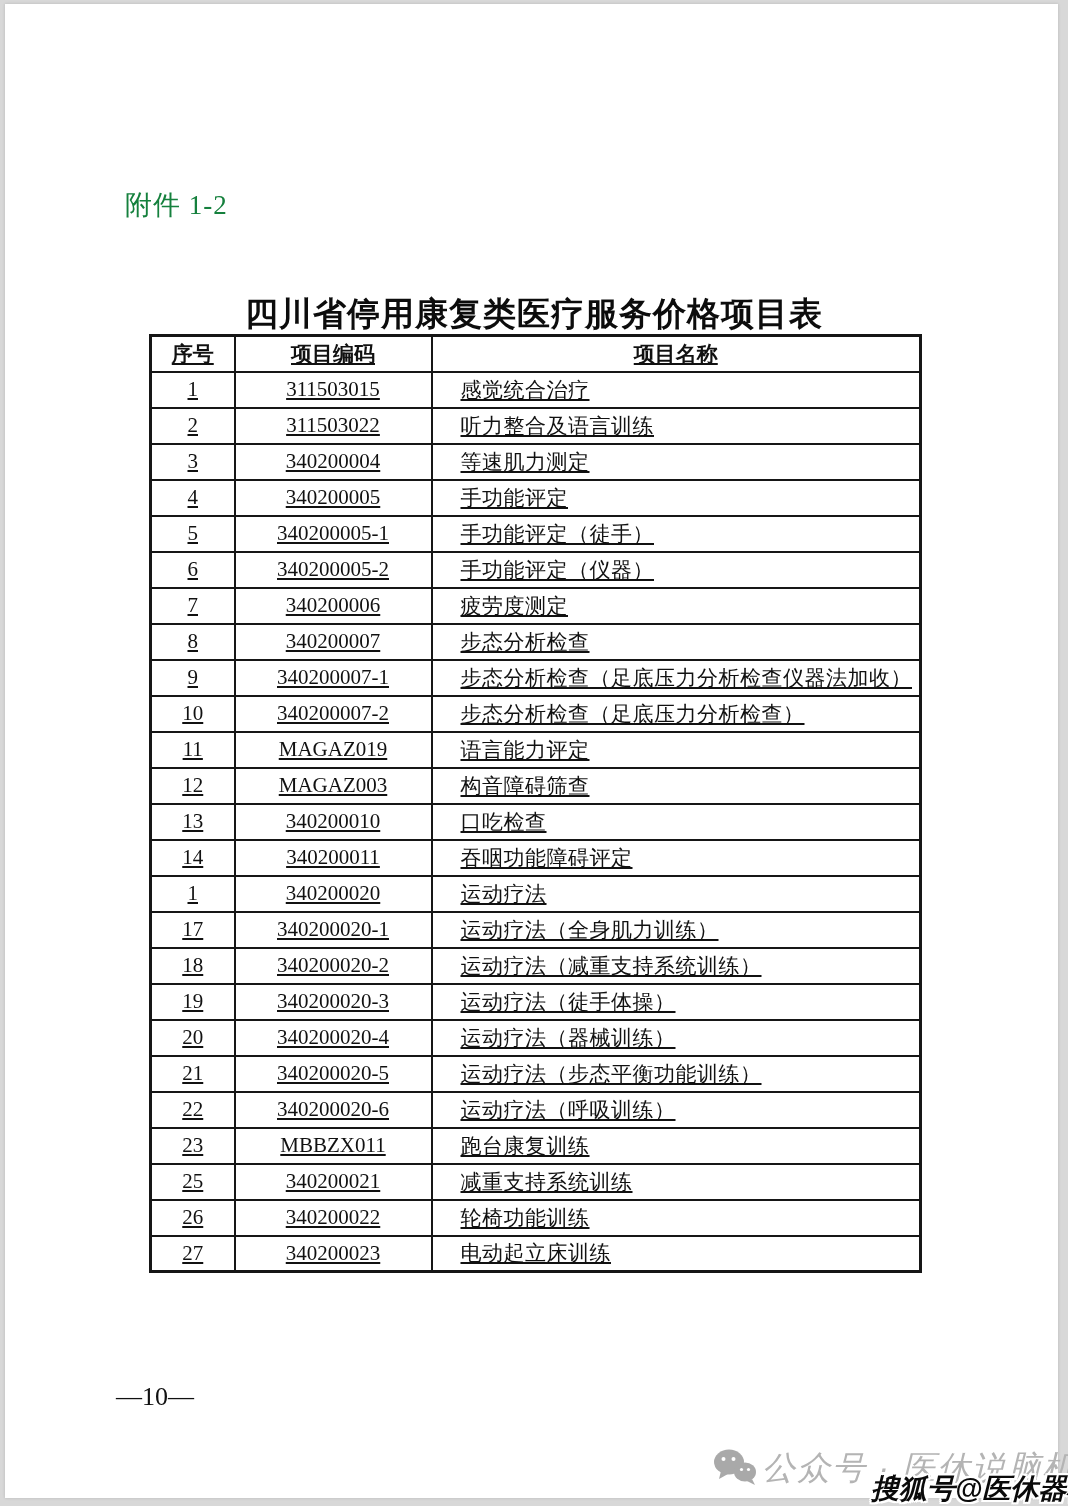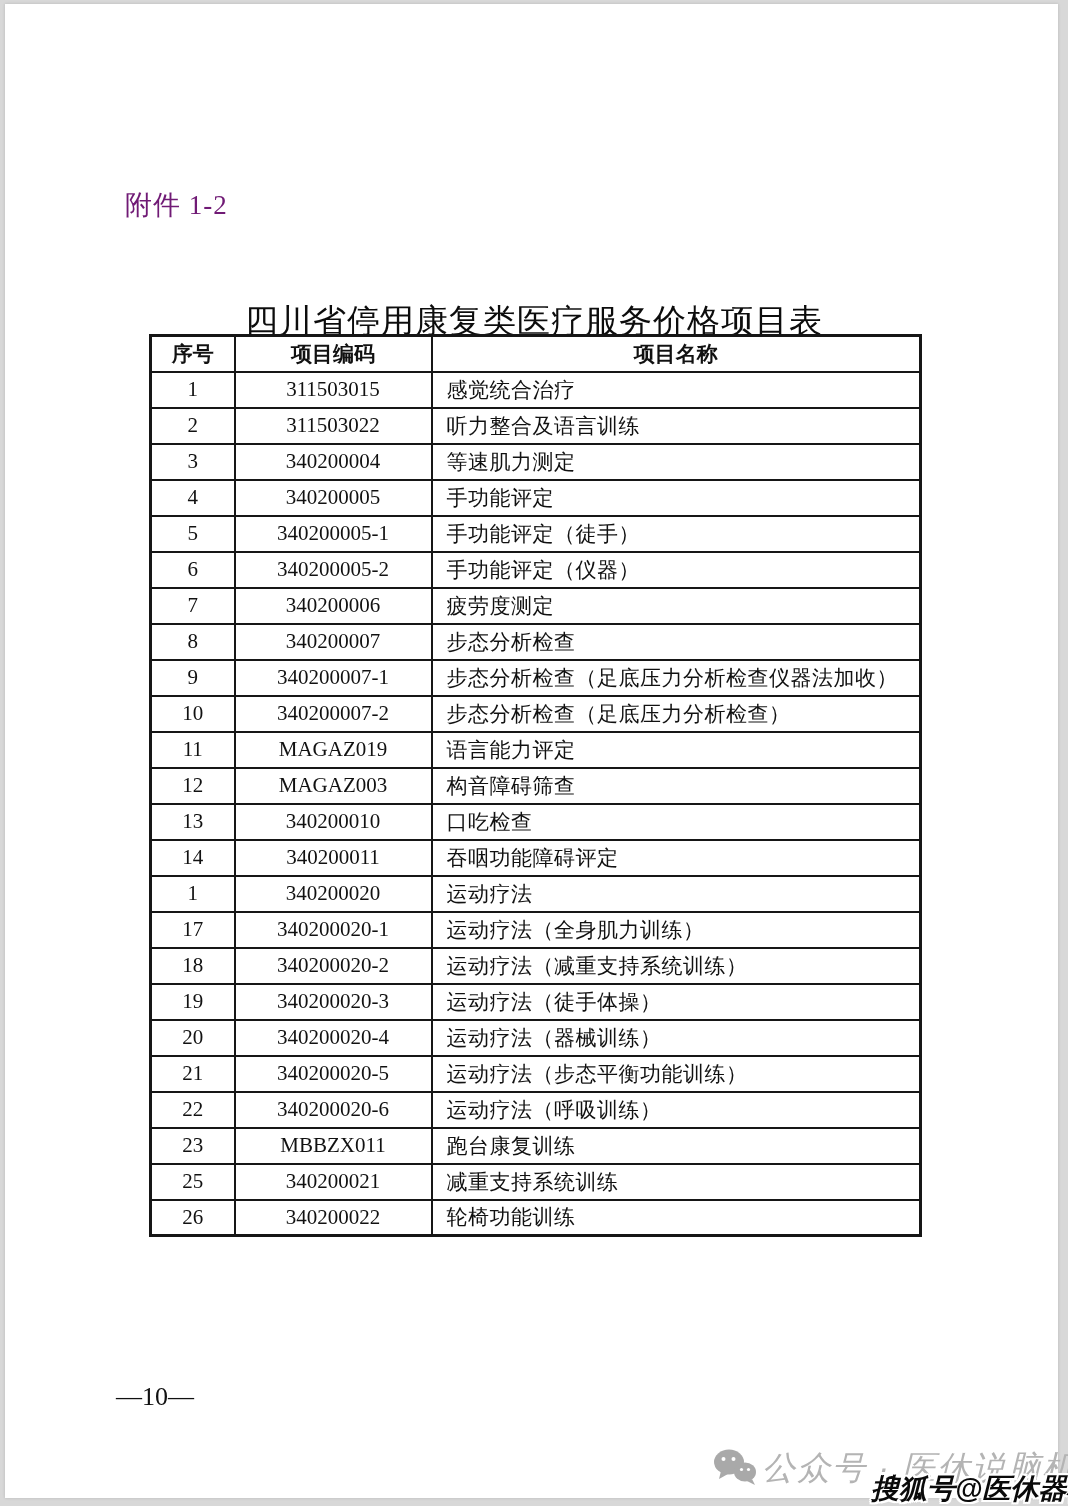--- a/index.html
+++ b/index.html
@@ -13,62 +13,62 @@
     position: absolute;
     left: 5px; top: 4px;
     width: 1053px; height: 1494px;
     background: #ffffff;
     box-shadow: 0 0 3px rgba(0,0,0,0.15);
   }
   .attachment-label {
     position: absolute;
     left: 120px; top: 183px;
     font-size: 27px;
-    color: #701a75;
+    color: #15803d;
     letter-spacing: 1px;
   }
   .doc-title {
     position: absolute;
-    left: 144px; top: 295px;
+    left: 144px; top: 288px;
     width: 770px;
     text-align: center;
     font-size: 33px;
-    font-weight: normal;
+    font-weight: bold;
     color: #0c0c0c;
     letter-spacing: 1px;
   }
   table.price-table {
     position: absolute;
     left: 144px; top: 330px;
     width: 770px;
     border-collapse: collapse;
     table-layout: fixed;
     color: #111111;
   }
   table.price-table, table.price-table th, table.price-table td {
     border: 2px solid #161616;
   }
-  table.price-table { border-width: 3px; }
+  table.price-table { border-width: 3px; text-decoration: underline; }
   table.price-table th {
     height: 36px;
     font-size: 21px;
     font-weight: bold;
     text-align: center;
     vertical-align: middle;
   }
   table.price-table td {
     height: 36px;
     font-size: 21px;
     vertical-align: middle;
   }
   col.col-index { width: 84px; }
   col.col-code  { width: 197px; }
   col.col-name  { width: 489px; }
   td.cell-index, td.cell-code { text-align: center; }
-  td.cell-name { text-align: left; padding-left: 14px; letter-spacing: 0.5px; }
+  td.cell-name { text-align: left; padding-left: 28px; letter-spacing: 0.5px; }
   .page-number {
     position: absolute;
     left: 111px; top: 1378px;
     font-size: 26px;
     color: #111111;
   }
   .footer-marks {
     position: absolute;
     left: 0; top: 1430px;
     width: 847px; height: 64px; font-style: italic;
@@ -238,20 +238,25 @@
         <tr>
       <td class="cell-index">25</td>
       <td class="cell-code">340200021</td>
       <td class="cell-name">减重支持系统训练</td>
     </tr>
         <tr>
       <td class="cell-index">26</td>
       <td class="cell-code">340200022</td>
       <td class="cell-name">轮椅功能训练</td>
     </tr>
+        <tr>
+      <td class="cell-index">27</td>
+      <td class="cell-code">340200023</td>
+      <td class="cell-name">电动起立床训练</td>
+    </tr>
       </tbody>
   </table>
 
   <div class="page-number">—10—</div>
 
   <div class="footer-marks">
     <svg class="wechat-icon" viewBox="0 0 46 38" xmlns="http://www.w3.org/2000/svg">
       <ellipse cx="17" cy="14" rx="15" ry="12.5" fill="#a9a9a9"></ellipse>
       <path d="M9 23 L7 31 L16 26 Z" fill="#a9a9a9"></path>
       <circle cx="11.5" cy="11" r="2" fill="#ffffff"></circle>

